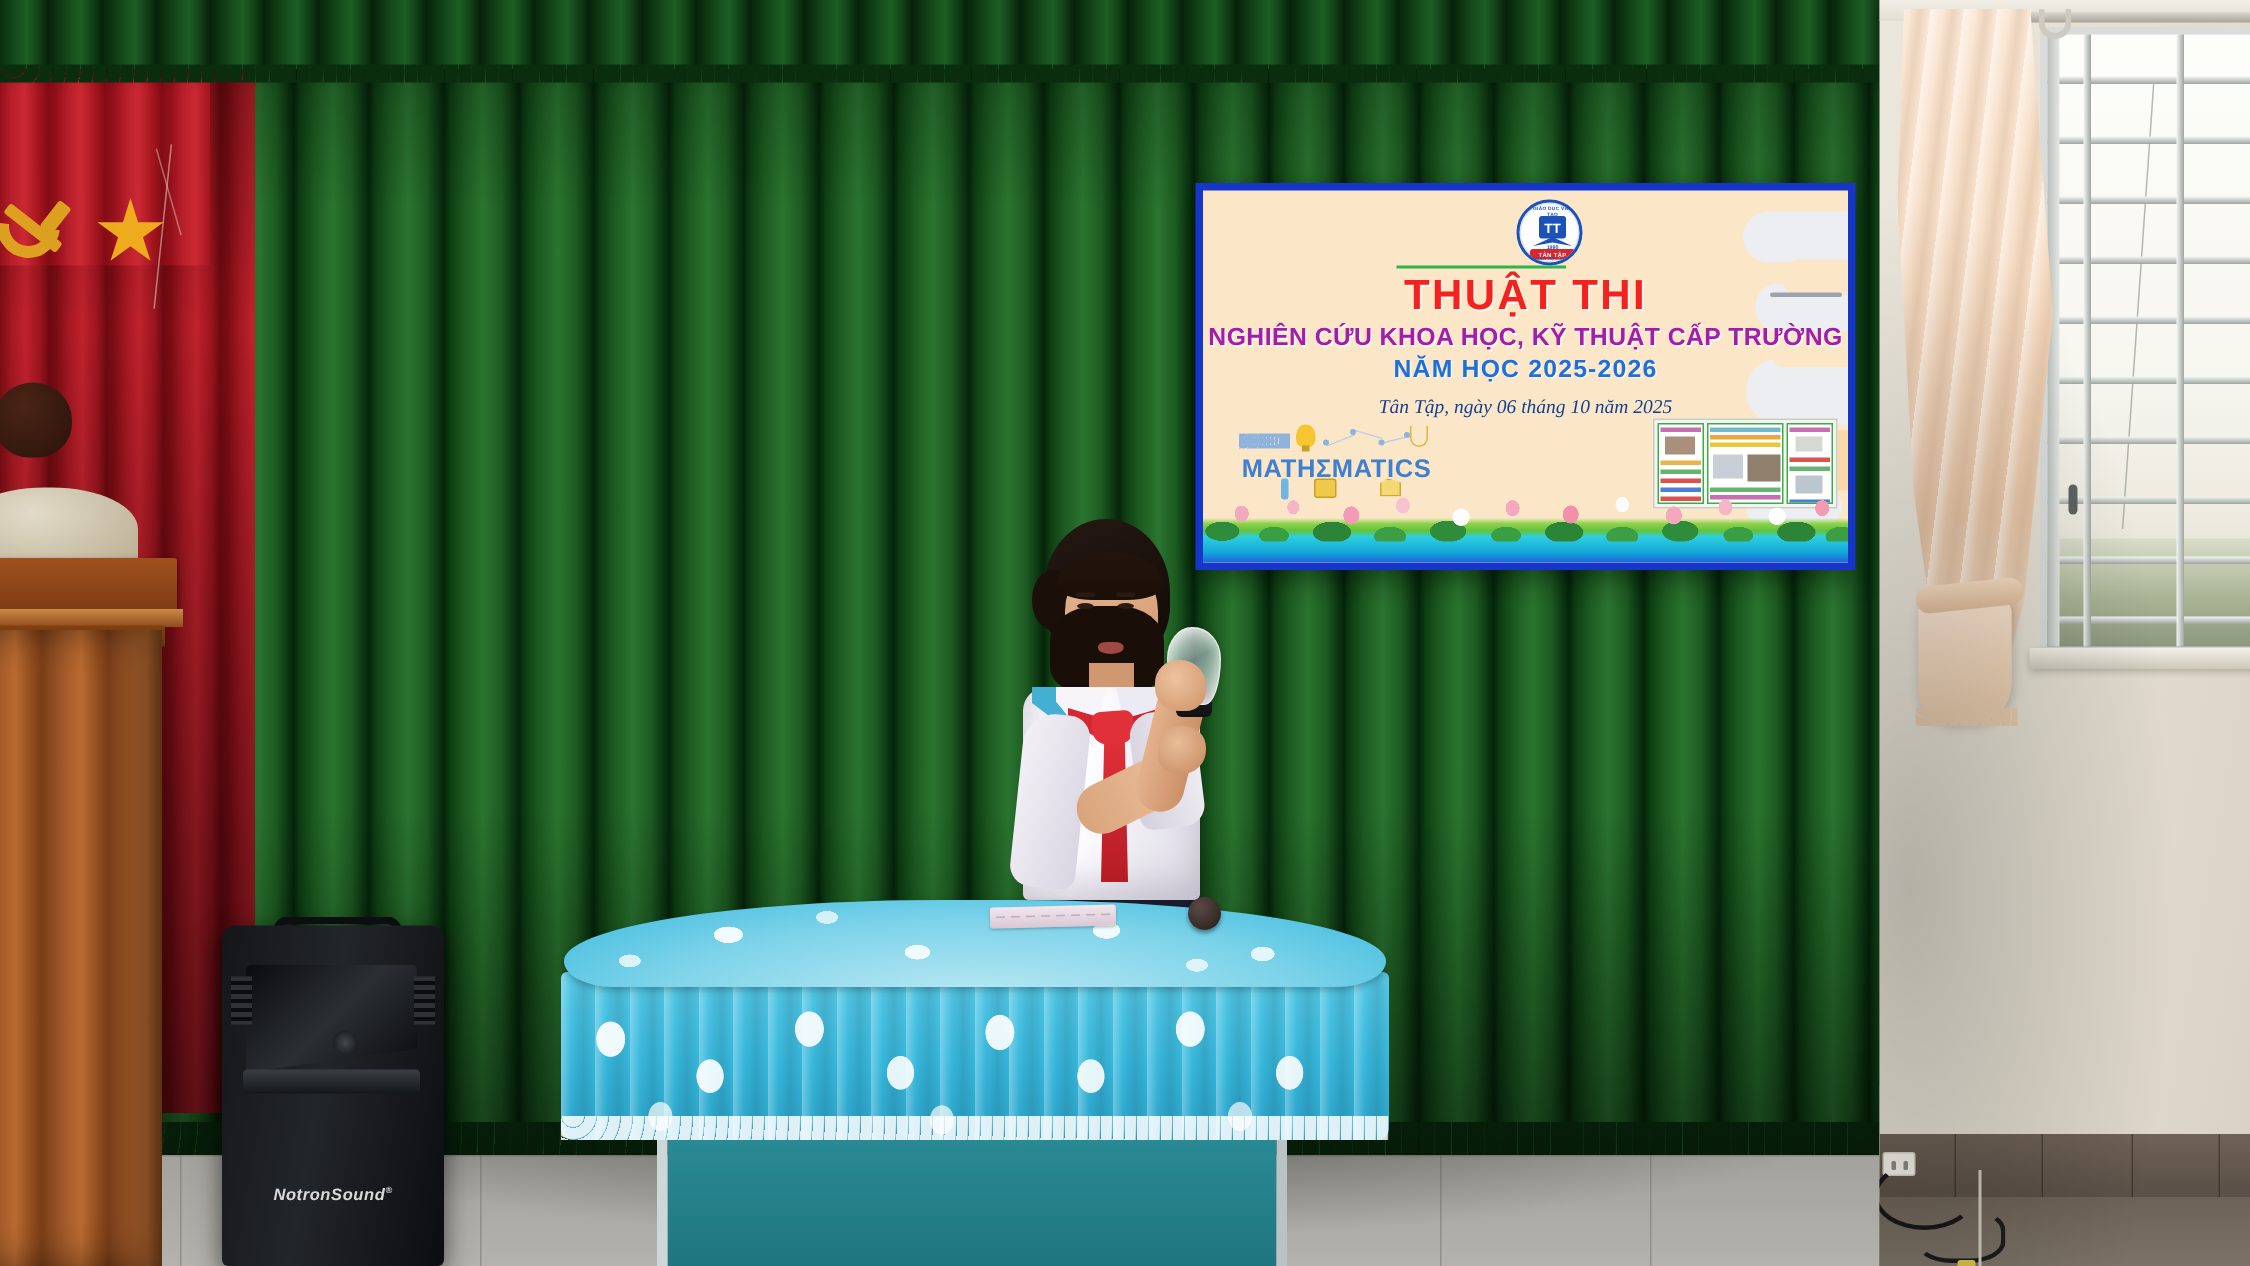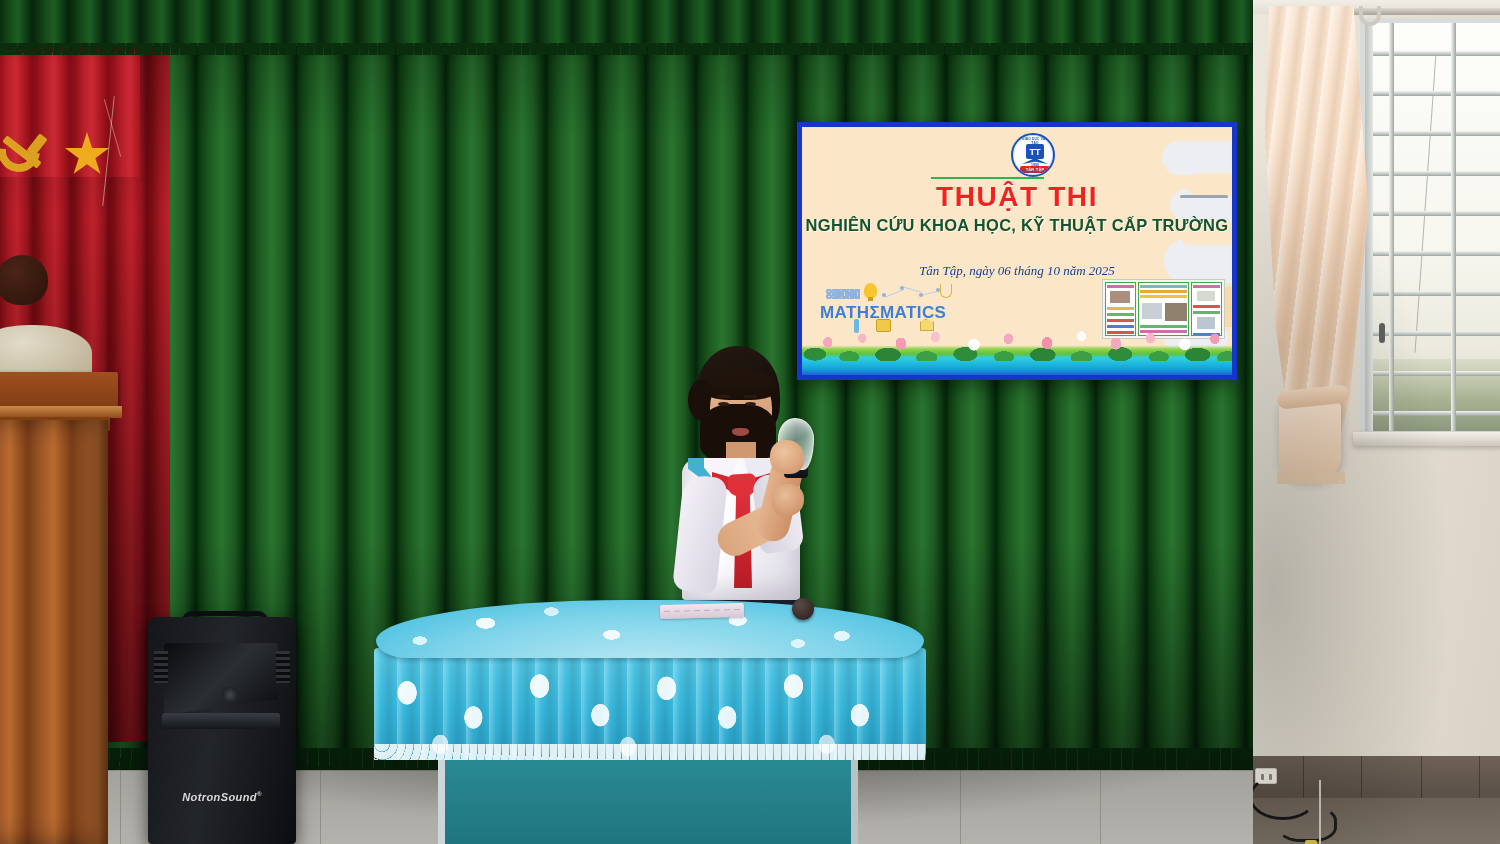--- a/index.html
+++ b/index.html
@@ -464,40 +464,40 @@
     position:absolute; left:129px; top:50px; width:113px; height:1.5px;
     background:#2fb34a; z-index:3;
   }
   .banner-cuocthi{
     position:absolute; left:0; top:54px; width:100%; text-align:center;
     color:#f4211e; font-size:28px; font-weight:900; letter-spacing:1.6px;
     z-index:3; text-shadow:1px 1px 0 rgba(255,255,255,.85);
   }
   .banner-line2{
     position:absolute; left:0; top:89px; width:100%; text-align:center;
-    color:#14532d; font-size:16.5px; font-weight:900; letter-spacing:.3px;
+    color:#a21caf; font-size:16.5px; font-weight:900; letter-spacing:.3px;
     z-index:3; white-space:nowrap; text-shadow:1px 1px 0 rgba(255,255,255,.8);
   }
   .banner-line3{
     position:absolute; left:0; top:110px; width:100%; text-align:center;
     color:#1d6fe0; font-size:16.5px; font-weight:900; letter-spacing:.8px;
     z-index:3; text-shadow:1px 1px 0 rgba(255,255,255,.8);
   }
   .banner-date{
     position:absolute; left:0; top:136px; width:100%; text-align:center;
     color:#123f8f; font-size:13px; font-style:italic;
     font-family:"Liberation Serif", serif; z-index:3;
   }
 
   
   .art-math{
     position:absolute; left:18px; top:156px; width:142px; height:50px; z-index:3;
   }
   .art-math-word{
-    position:absolute; left:0; top:20px; width:142px; text-align:left;
+    position:absolute; left:0; top:20px; width:142px; text-align:center;
     color:#3f7fd1; font-size:17px; font-weight:700; letter-spacing:.4px;
   }
   .bulb{
     position:absolute; left:44px; top:0px; width:13px; height:15px;
     background:#f5c630; border-radius:50% 50% 35% 35%;
   }
   .bulb:after{
     content:""; position:absolute; left:4px; bottom:-3px; width:5px; height:4px; background:#c8a020;
   }
   .squiggle{
@@ -846,20 +846,21 @@
             <div class="sl-book"></div>
             <div class="sl-year">1990</div>
             <div class="sl-name">TÂN TẬP</div>
             <div class="sl-arc-bot">TRUNG HỌC CƠ SỞ</div>
           </div>
         </div>
         <div class="rule-under-school"></div>
 
         <div class="banner-cuocthi">THUẬT THI</div>
         <div class="banner-line2">NGHIÊN CỨU KHOA HỌC, KỸ THUẬT CẤP TRƯỜNG</div>
+        <div class="banner-line3">NĂM HỌC 2025-2026</div>
         <div class="banner-date">Tân Tập, ngày 06 tháng 10 năm 2025</div>
 
         <div class="art-math">
           <div class="squiggle"></div>
           <div class="bulb"></div>
           <div class="poly">
             <u style="left:2px;top:8px;width:20px;transform:rotate(-22deg);"></u>
             <u style="left:20px;top:4px;width:20px;transform:rotate(16deg);"></u>
             <u style="left:38px;top:8px;width:18px;transform:rotate(-14deg);"></u>
             <i style="left:0;top:8px;"></i>

